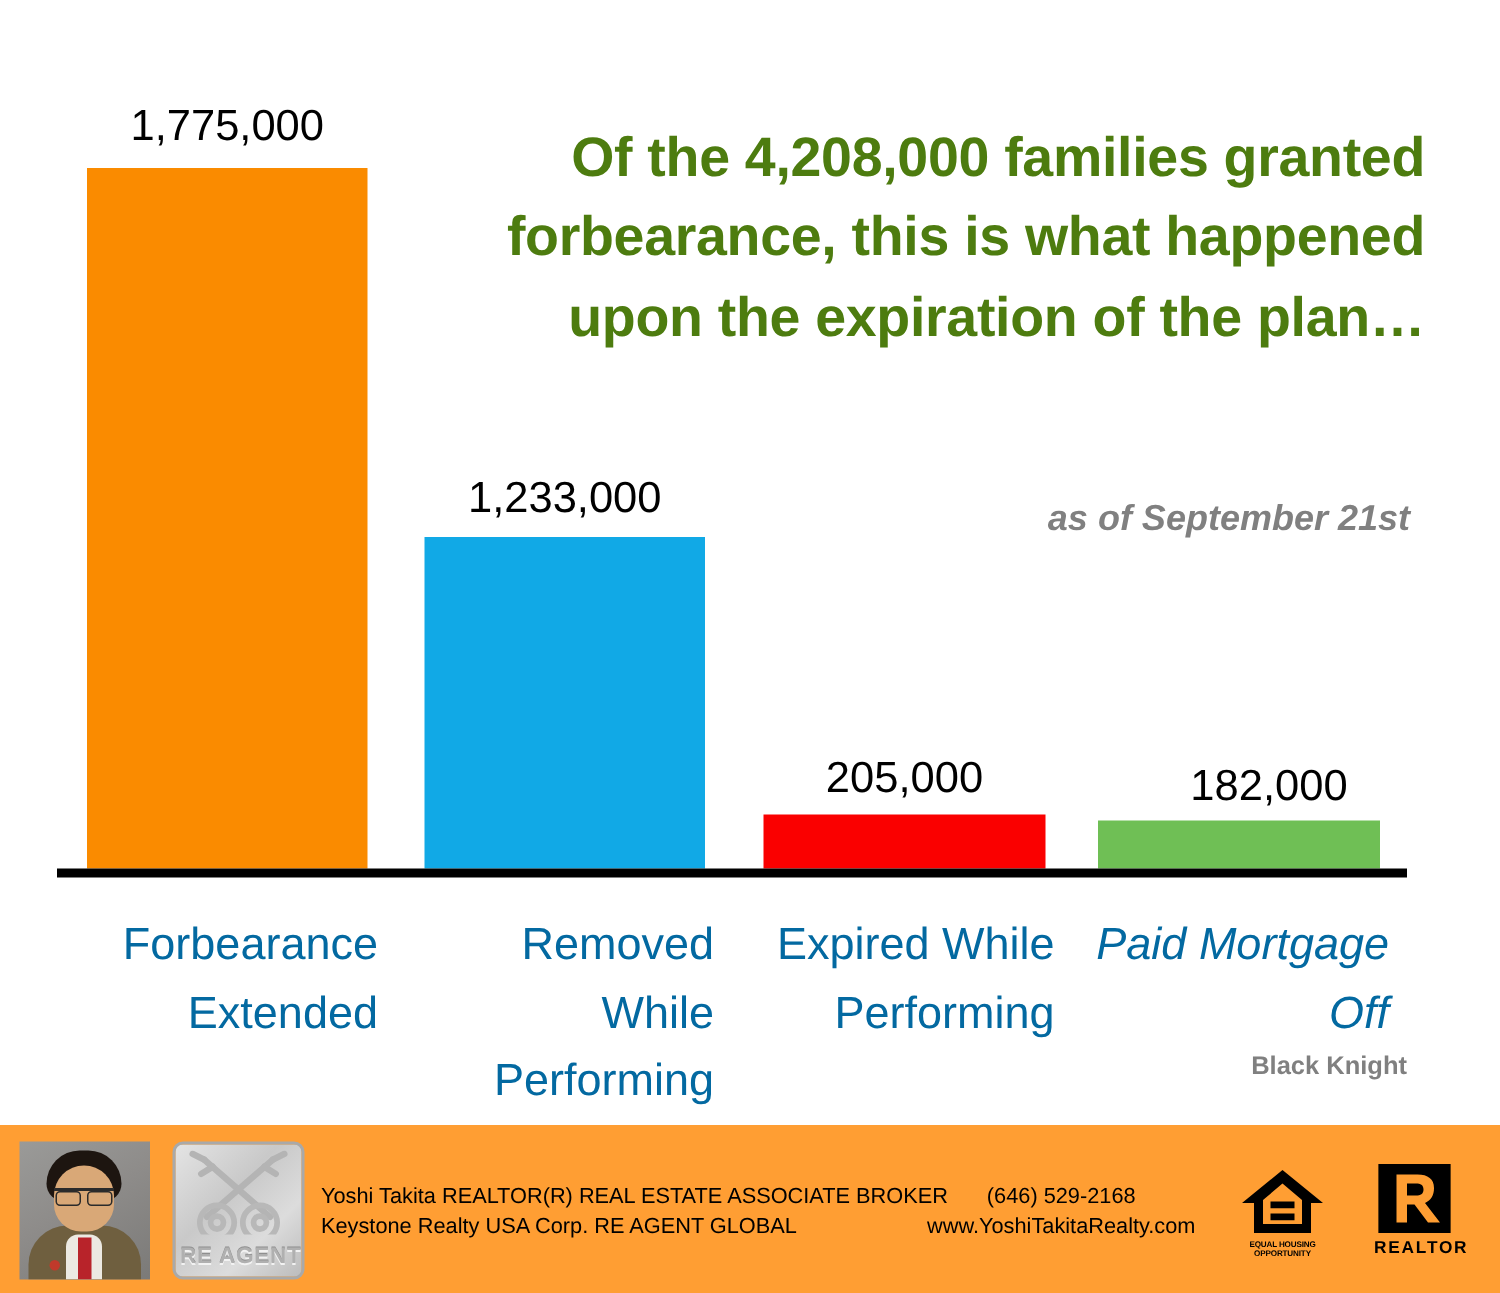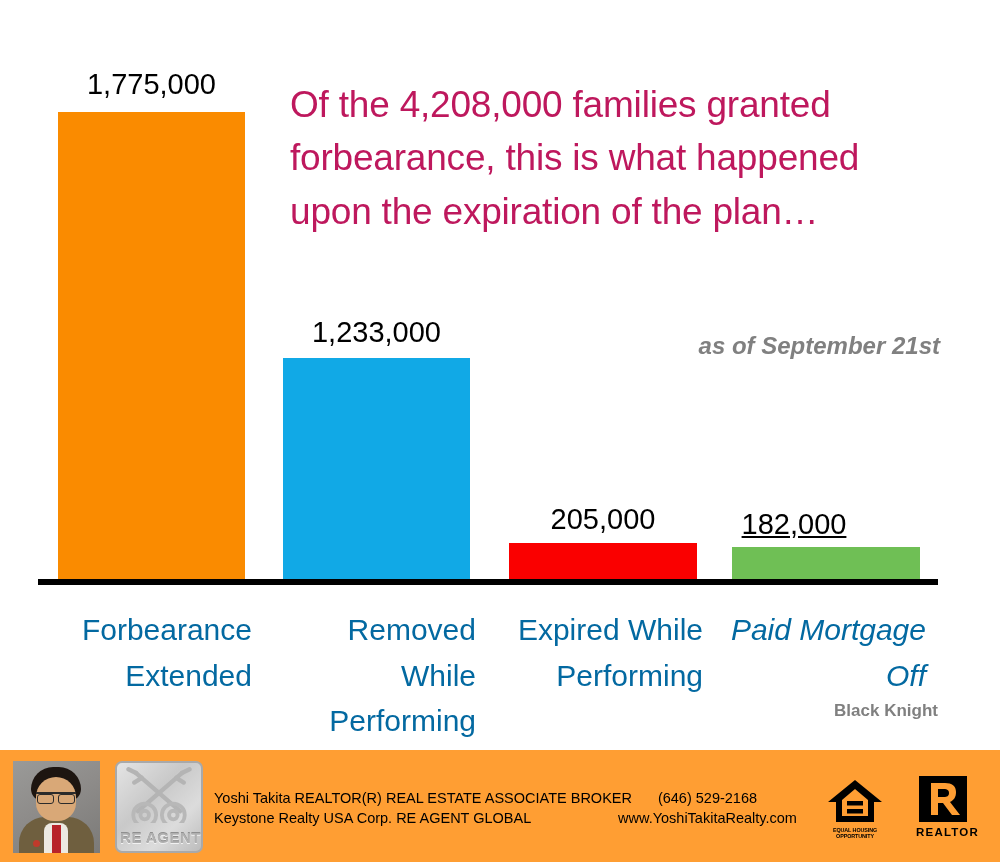--- a/index.html
+++ b/index.html
@@ -24,26 +24,26 @@
     height: 750px;
     background: #ffffff;
   }
 
   
   #headline {
     position: absolute;
     left: 290px;
     top: 78px;
     width: 660px;
-    text-align: left;
+    text-align: right;
     font-family: "Liberation Sans", sans-serif;
     font-size: 37px;
-    font-weight: normal;
+    font-weight: bold;
     line-height: 1.44;
-    color: #be185d;
+    color: #4d7c0f;
     letter-spacing: -0.2px;
   }
 
   
   #asof {
     position: absolute;
     left: 560px;
     top: 332px;
     width: 380px;
     text-align: right;
@@ -236,21 +236,21 @@
 
     <div class="bar-value" style="left:58px; top:68px; width:187px;">1,775,000</div>
     <div class="bar" style="left:58px; width:187px; height:467px; top:112px; background:#FA8B00;"></div>
 
     <div class="bar-value" style="left:283px; top:316px; width:187px;">1,233,000</div>
     <div class="bar" style="left:283px; width:187px; height:221px; top:358px; background:#11A9E6;"></div>
 
     <div class="bar-value" style="left:509px; top:503px; width:188px;">205,000</div>
     <div class="bar" style="left:509px; width:188px; height:36px; top:543px; background:#FA0000;"></div>
 
-    <div class="bar-value" style="left:700px; top:508px; width:188px;text-decoration:underline;">182,000</div>
+    <div class="bar-value" style="left:752px; top:508px; width:188px;">182,000</div>
     <div class="bar" style="left:732px; width:188px; height:32px; top:547px; background:#6FBF55;"></div>
 
     <div id="axis-line"></div>
 
     <div class="cat-label" style="left:52px; top:607px; width:200px;">
       <div>Forbearance</div>
       <div>Extended</div>
     </div>
 
     <div class="cat-label" style="left:276px; top:607px; width:200px;">

